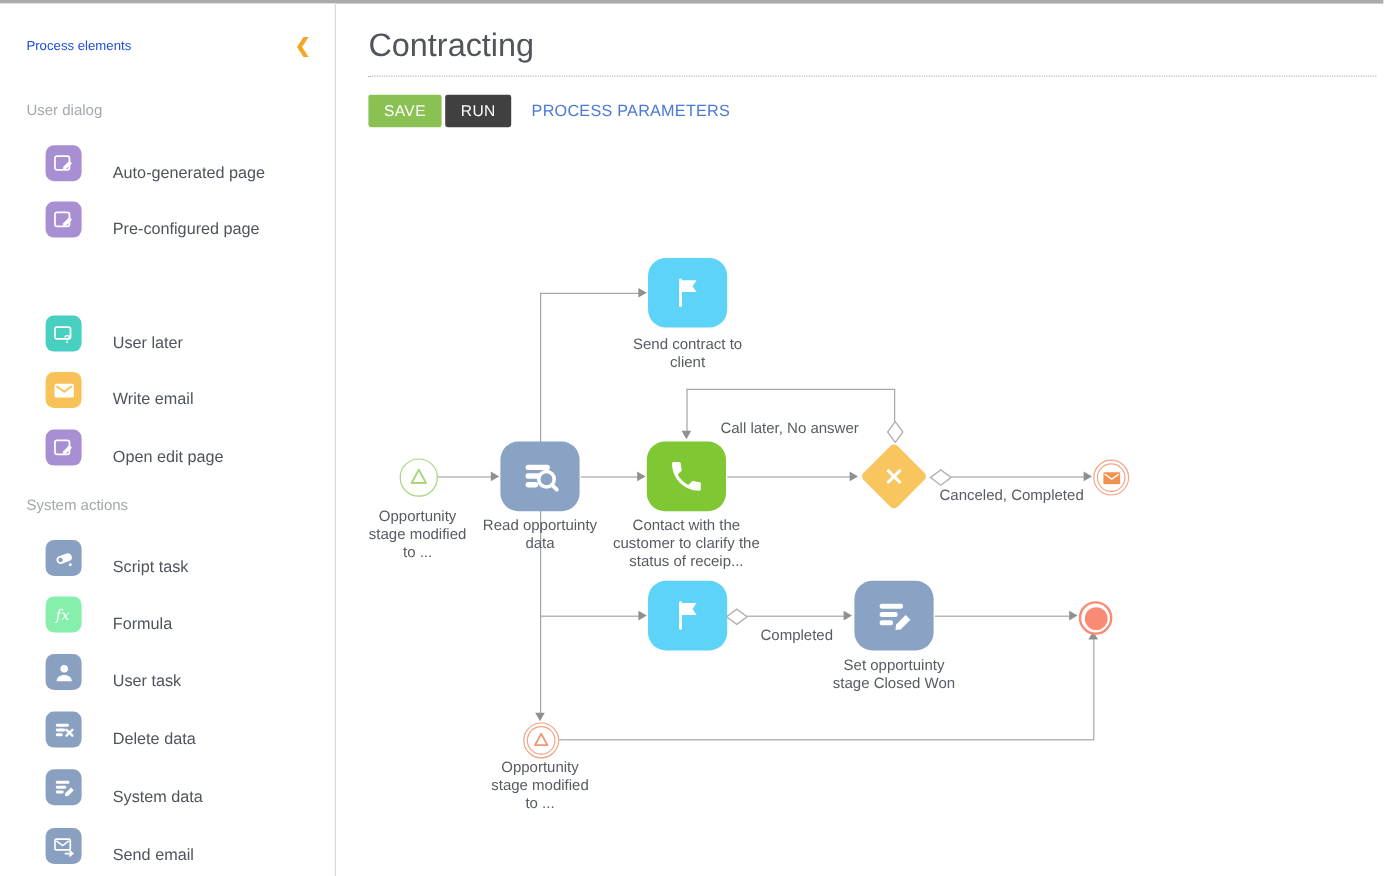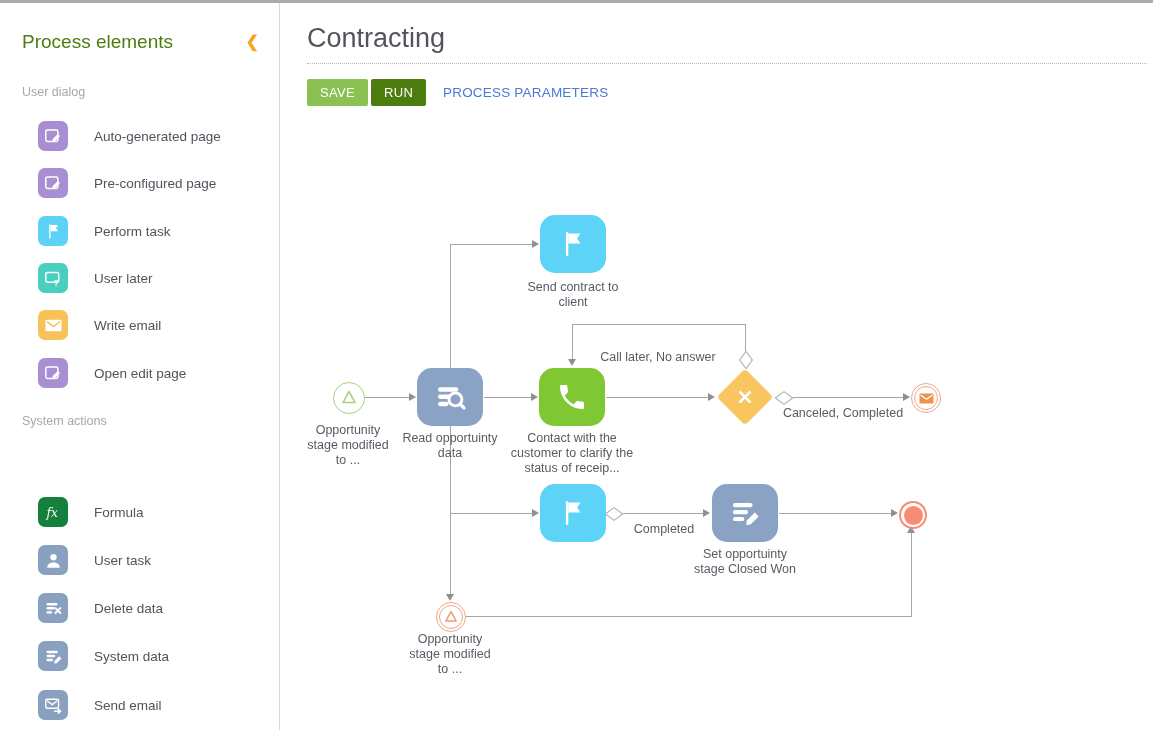--- a/index.html
+++ b/index.html
@@ -1,34 +1,34 @@
 <!DOCTYPE html>
 <html><head>
 <meta charset="utf-8">
 <style>
   html,body{margin:0;padding:0;width:1153px;height:730px;background:#fff;
     font-family:"Liberation Sans",sans-serif;overflow:hidden;position:relative;}
   .topbar{position:absolute;top:0;left:0;right:0;height:3px;background:#ababab;}
   
   .sidebar{position:absolute;top:3px;left:0;width:279px;bottom:0;background:#fff;border-right:1px solid #d9d9d9;}
   .sb-title-row{position:absolute;left:22px;right:20px;top:28px;display:flex;justify-content:space-between;align-items:center;}
-  .sb-title{color:#4d7c0f;font-size:19px;}
+  .sb-title{color:#1d4ed8;font-size:11px;}
   .sb-collapse{color:#f5a623;font-size:16px;font-weight:bold;cursor:pointer;line-height:1;}
   .sb-section{position:absolute;left:22px;color:#a3a8ae;font-size:12.5px;}
-  .sb-item{position:absolute;left:22px;height:30px;display:flex;align-items:center;cursor:pointer;padding-left:16px;}
+  .sb-item{position:absolute;left:22px;height:30px;display:flex;align-items:flex-end;cursor:pointer;padding-left:16px;}
   .sb-icon{width:30px;height:30px;border-radius:7px;display:flex;align-items:center;justify-content:center;flex:none;}
   .sb-label{margin-left:26px;font-size:13.5px;color:#4e545c;white-space:nowrap;}
   
   .main{position:absolute;left:280px;top:3px;right:0;bottom:0;}
   .page-title{position:absolute;left:27px;top:20px;font-size:27px;color:#51555b;font-weight:400;}
   .title-rule{position:absolute;left:27px;right:6px;top:60px;border-bottom:1px dotted #b9b9b9;}
   .btn{position:absolute;top:76px;height:27px;display:inline-flex;align-items:center;padding:0 13px;
     color:#fff;font-size:13px;border:none;border-radius:2px;cursor:pointer;letter-spacing:.3px;}
   .btn-save{left:27px;background:#8bc152;}
-  .btn-run{left:91px;background:#4d7c0f;}
+  .btn-run{left:91px;background:#404040;}
   .link-params{position:absolute;left:163px;top:82px;color:#4a7ad4;font-size:13.5px;cursor:pointer;letter-spacing:.2px;}
   
   .canvas{position:absolute;inset:0;}
   .hline,.vline{position:absolute;background:#a6a6a6;}
   .hline{height:1px;} .vline{width:1px;}
   .arr{position:absolute;width:0;height:0;}
   .arr-r{border-left:7px solid #909090;border-top:4px solid transparent;border-bottom:4px solid transparent;}
   .arr-d{border-top:7px solid #909090;border-left:4px solid transparent;border-right:4px solid transparent;}
   .arr-u{border-bottom:7px solid #909090;border-left:4px solid transparent;border-right:4px solid transparent;}
   .port{position:absolute;width:8px;height:8px;background:#fff;border:1px solid #b0b0b0;}
@@ -77,29 +77,20 @@
   <div class="sb-item" style="top:165px">
     <span class="sb-icon" style="background:#a88ed2">
       <svg width="21" height="21" viewBox="0 0 24 24">
           <rect x="3.2" y="4.6" width="13.8" height="13.2" rx="2" fill="none" stroke="#fff" stroke-width="1.7"></rect>
           <path d="M10.8 17.6l.3-2.8 5.8-5.8 2.5 2.5-5.8 5.8z" fill="#fff"></path>
         </svg>
     </span>
     <span class="sb-label">Pre-configured page</span>
   </div>
 
-  <div class="sb-item" style="top:213px">
-    <span class="sb-icon" style="background:#5bd2f6">
-      <svg width="21" height="21" viewBox="0 0 24 24">
-          <rect x="7" y="3.6" width="1.7" height="16.8" rx="0.85" fill="#fff"></rect>
-          <path d="M8.7 4.6h8.6l-2.4 3.5 2.4 3.5H8.7z" fill="#fff"></path>
-        </svg>
-    </span>
-    <span class="sb-label">Perform task</span>
-  </div>
 
   <div class="sb-item" style="top:260px">
     <span class="sb-icon" style="background:#47cfc0">
       <svg width="21" height="21" viewBox="0 0 24 24">
           <rect x="3.2" y="5.2" width="14.8" height="11.2" rx="2" fill="none" stroke="#fff" stroke-width="1.7"></rect>
           <text x="11.6" y="20.2" font-size="11" font-weight="bold" fill="#fff" font-family="Liberation Sans,sans-serif">?</text>
         </svg>
     </span>
     <span class="sb-label">User later</span>
   </div>
@@ -119,23 +110,35 @@
       <svg width="21" height="21" viewBox="0 0 24 24">
           <rect x="3.2" y="4.6" width="13.8" height="13.2" rx="2" fill="none" stroke="#fff" stroke-width="1.7"></rect>
           <path d="M10.8 17.6l.3-2.8 5.8-5.8 2.5 2.5-5.8 5.8z" fill="#fff"></path>
         </svg>
     </span>
     <span class="sb-label">Open edit page</span>
   </div>
 
   <div class="sb-section" style="top:411px">System actions</div>
 
+  <div class="sb-item" style="top:447px">
+    <span class="sb-icon" style="background:#8aa0c0">
+      <svg width="21" height="21" viewBox="0 0 24 24">
+          <g transform="rotate(-20 12 12)">
+            <rect x="4.5" y="8.2" width="15" height="7.6" rx="3.8" fill="#fff"></rect>
+            <circle cx="8.3" cy="12" r="2.1" fill="#8aa0c0"></circle>
+          </g>
+          <circle cx="17.8" cy="17.8" r="1.4" fill="#fff"></circle>
+        </svg>
+    </span>
+    <span class="sb-label">Script task</span>
+  </div>
 
   <div class="sb-item" style="top:494px">
-    <span class="sb-icon" style="background:#15803d">
+    <span class="sb-icon" style="background:#86efac">
       <svg width="21" height="21" viewBox="0 0 24 24">
           <text x="4" y="16.8" fill="#fff" font-size="14" font-style="italic" font-family="DejaVu Serif,serif">fx</text>
         </svg>
     </span>
     <span class="sb-label">Formula</span>
   </div>
 
   <div class="sb-item" style="top:542px">
     <span class="sb-icon" style="background:#8aa0c0">
       <svg width="21" height="21" viewBox="0 0 24 24">

